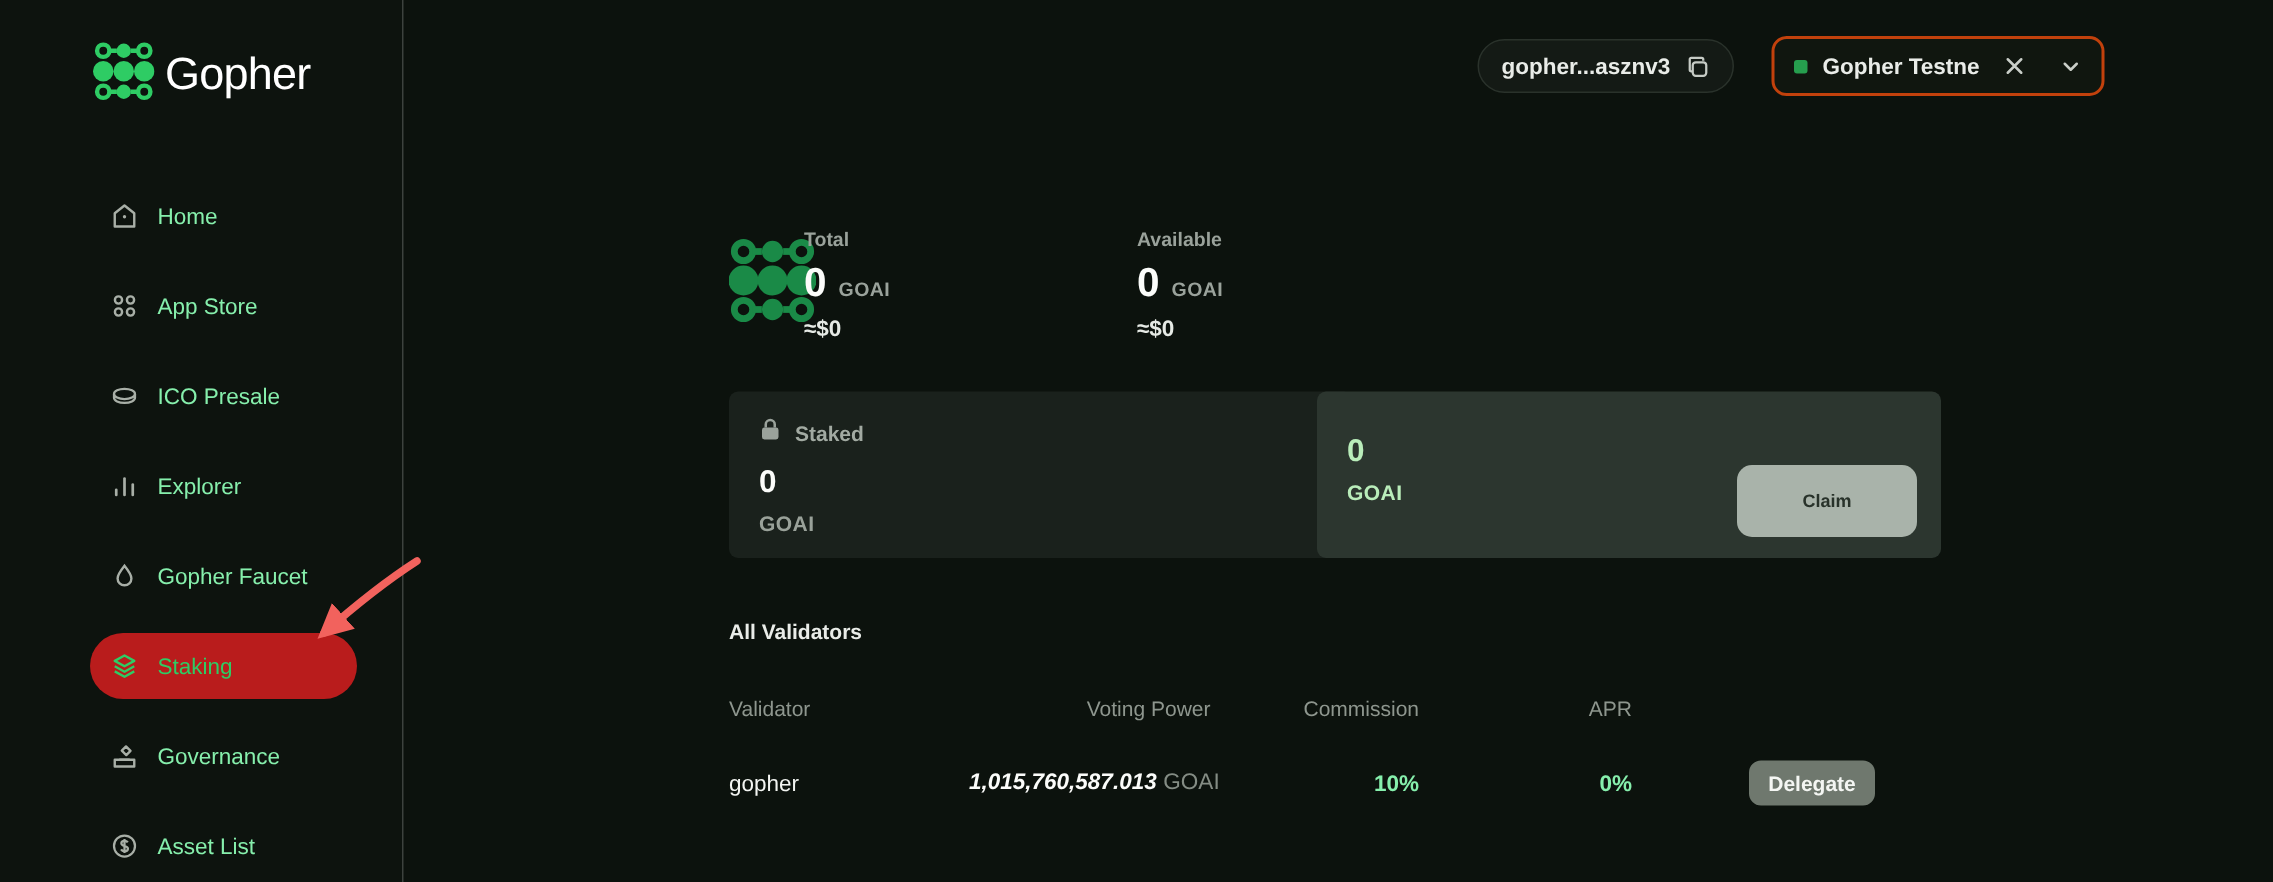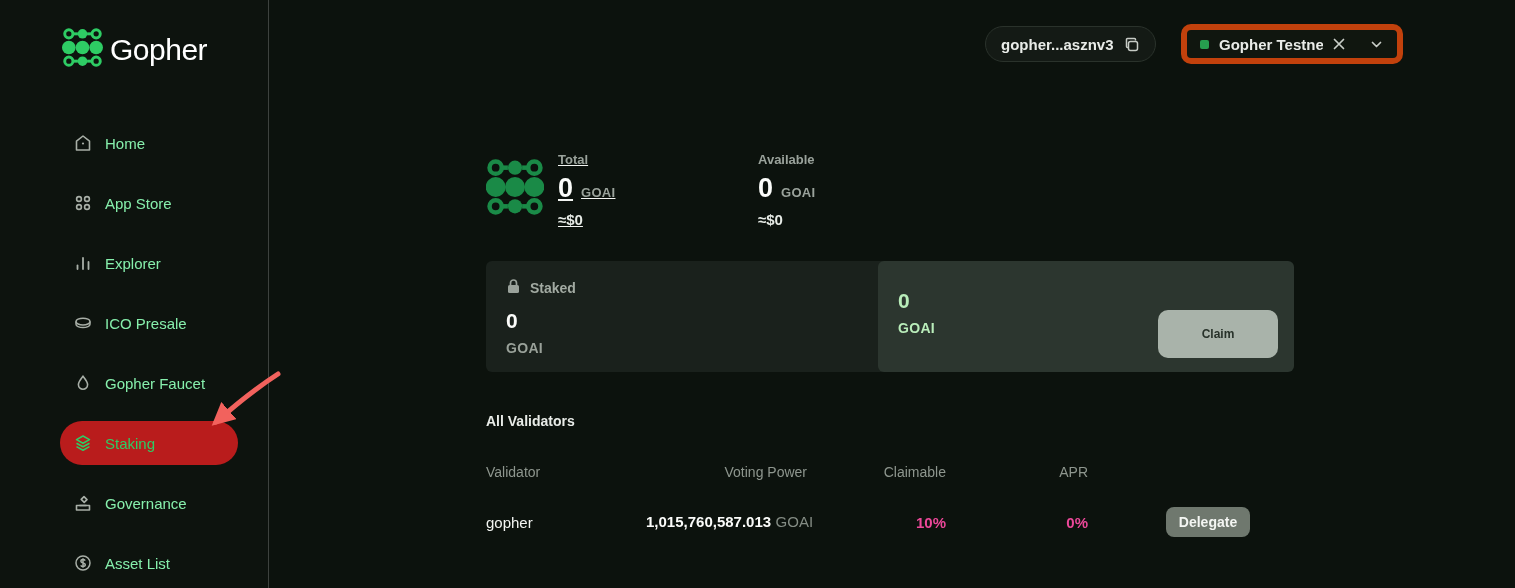--- a/index.html
+++ b/index.html
@@ -46,30 +46,30 @@
   .annotation-arrow{position:absolute;left:190px;top:366px;z-index:30;pointer-events:none;}
   
   .wallet-pill{
     position:absolute;left:985px;top:26px;height:36px;border-radius:18px;
     background:var(--pill-bg);border:1px solid var(--pill-border);
     display:flex;align-items:center;gap:9px;padding:0 15px;cursor:pointer;
   }
   .wallet-address{font-size:15px;font-weight:600;color:#e9ece8;}
   .network-pill{
     position:absolute;left:1181px;top:24px;height:40px;width:222px;border-radius:10px;
-    background:#10160f;border:6px solid #c2410c;
+    background:#10160f;border:2px solid #c2410c;
     display:flex;align-items:center;padding:0 13px;cursor:pointer;
   }
   .network-dot{width:9px;height:9px;border-radius:2px;background:var(--accent);opacity:.75;flex:0 0 9px;}
   .network-label{font-size:15px;font-weight:600;color:#e9ece8;margin-left:10px;white-space:nowrap;overflow:hidden;max-width:118px;flex:1 1 auto;}
   .icon-btn{display:flex;align-items:center;justify-content:center;cursor:pointer;}
   
   .balance-icon{position:absolute;left:486px;top:156px;}
   .balance-block{position:absolute;top:152px;}
-  .balance-total{left:558px;text-decoration:underline;}
+  .balance-total{left:536px;}
   .balance-available{left:758px;}
   .balance-label{font-size:13px;font-weight:600;color:var(--txt-gray);}
   .balance-value-row{margin-top:6px;display:flex;align-items:baseline;gap:8px;}
   .balance-value{font-size:27px;font-weight:700;color:#fbfcfa;}
   .balance-unit{font-size:13px;font-weight:700;color:var(--txt-gray);letter-spacing:.3px;}
   .balance-usd{margin-top:7px;font-size:15px;font-weight:600;color:#e6eae5;}
   
   .card{position:absolute;top:261px;width:416px;height:111px;border-radius:6px;padding:17px 20px;}
   .card-staked{left:486px;background:var(--card1);}
   .card-rewards{left:878px;background:var(--card2);}
@@ -91,23 +91,23 @@
   
   .validators-heading{position:absolute;left:486px;top:413px;font-size:14px;font-weight:700;color:#e9ece8;}
   .validators-table{position:absolute;left:486px;top:462px;width:768px;}
   .v-row{display:grid;grid-template-columns:160px 161px 139px 142px 166px;align-items:center;}
   .v-head{height:20px;}
   .v-head .v-cell{font-size:14px;color:var(--txt-dim);}
   .v-body{margin-top:22px;height:36px;}
   .v-cell{white-space:nowrap;}
   .v-cell.r{text-align:right;}
   .v-name{font-size:15px;font-weight:500;color:#f3f5f2;}
-  .v-power-num{font-size:15px;font-weight:700;color:#fbfcfa;}
+  .v-power-num{font-size:15px;font-weight:700;color:#fbfcfa;font-style:italic;}
   .v-power-unit{font-size:15px;color:#848c84;}
-  .v-pct{font-size:15px;font-weight:700;color:#ec4899;}
+  .v-pct{font-size:15px;font-weight:700;color:#86efac;}
   .delegate-button{
     justify-self:end;width:84px;height:30px;border-radius:8px;border:none;
     background:#6f786e;color:#f4f6f3;font-size:14px;font-weight:700;
     font-family:inherit;cursor:pointer;margin-right:4px;
   }
 </style>
 </head>
 <body>
 
 <aside class="sidebar">
@@ -147,33 +147,33 @@
     <div class="nav-item">
       <svg class="nav-icon" viewBox="0 0 20 20" fill="none" stroke="#a8afa7" stroke-width="1.6">
           <circle cx="6" cy="6" r="2.4"></circle>
           <circle cx="14" cy="6" r="2.4"></circle>
           <circle cx="6" cy="14" r="2.4"></circle>
           <circle cx="14" cy="14" r="2.4"></circle>
         </svg>
       <span class="label">App Store</span>
     </div>
     <div class="nav-item">
+      <svg class="nav-icon" viewBox="0 0 20 20" fill="none" stroke="#a8afa7" stroke-width="1.5">
+          <ellipse cx="10" cy="8.6" rx="7" ry="3.4"></ellipse>
+          <path d="M3 8.6v2.6c0 1.9 3.1 3.4 7 3.4s7-1.5 7-3.4V8.6"></path>
+        </svg>
+      <span class="label">ICO Presale</span>
+    </div>
+    <div class="nav-item">
       <svg class="nav-icon" viewBox="0 0 20 20" fill="none" stroke="#a8afa7" stroke-width="1.8" stroke-linecap="round">
           <line x1="4.5" y1="16" x2="4.5" y2="12.5"></line>
           <line x1="10" y1="16" x2="10" y2="5"></line>
           <line x1="15.5" y1="16" x2="15.5" y2="9"></line>
         </svg>
       <span class="label">Explorer</span>
-    </div>
-    <div class="nav-item">
-      <svg class="nav-icon" viewBox="0 0 20 20" fill="none" stroke="#a8afa7" stroke-width="1.5">
-          <ellipse cx="10" cy="8.6" rx="7" ry="3.4"></ellipse>
-          <path d="M3 8.6v2.6c0 1.9 3.1 3.4 7 3.4s7-1.5 7-3.4V8.6"></path>
-        </svg>
-      <span class="label">ICO Presale</span>
     </div>
     <div class="nav-item">
       <svg class="nav-icon" viewBox="0 0 20 20" fill="none" stroke="#a8afa7" stroke-width="1.6">
           <path d="M10 3.2c2.7 3.4 4.6 6 4.6 8.4a4.6 4.6 0 0 1-9.2 0c0-2.4 1.9-5 4.6-8.4z"></path>
         </svg>
       <span class="label">Gopher Faucet</span>
     </div>
     <div class="nav-item active">
       <svg class="nav-icon" viewBox="0 0 20 20" fill="none" stroke="#2ecc64" stroke-width="1.6" stroke-linejoin="round">
           <path d="M10 3 3.5 6.6 10 10.2l6.5-3.6L10 3z"></path>
@@ -293,21 +293,21 @@
   <div class="card-unit">GOAI</div>
   <button class="claim-button">Claim</button>
 </div>
 
 <h2 class="validators-heading">All Validators</h2>
 
 <div class="validators-table">
   <div class="v-row v-head">
     <span class="v-cell">Validator</span>
     <span class="v-cell r">Voting Power</span>
-    <span class="v-cell r">Claimable</span>
+    <span class="v-cell r">Commission</span>
     <span class="v-cell r">APR</span>
     <span class="v-cell"></span>
   </div>
   <div class="v-row v-body">
     <span class="v-cell v-name">gopher</span>
     <span class="v-cell r">
       <span class="v-power-num">1,015,760,587.013</span>
       <span class="v-power-unit">GOAI</span>
     </span>
     <span class="v-cell r v-pct">10%</span>

